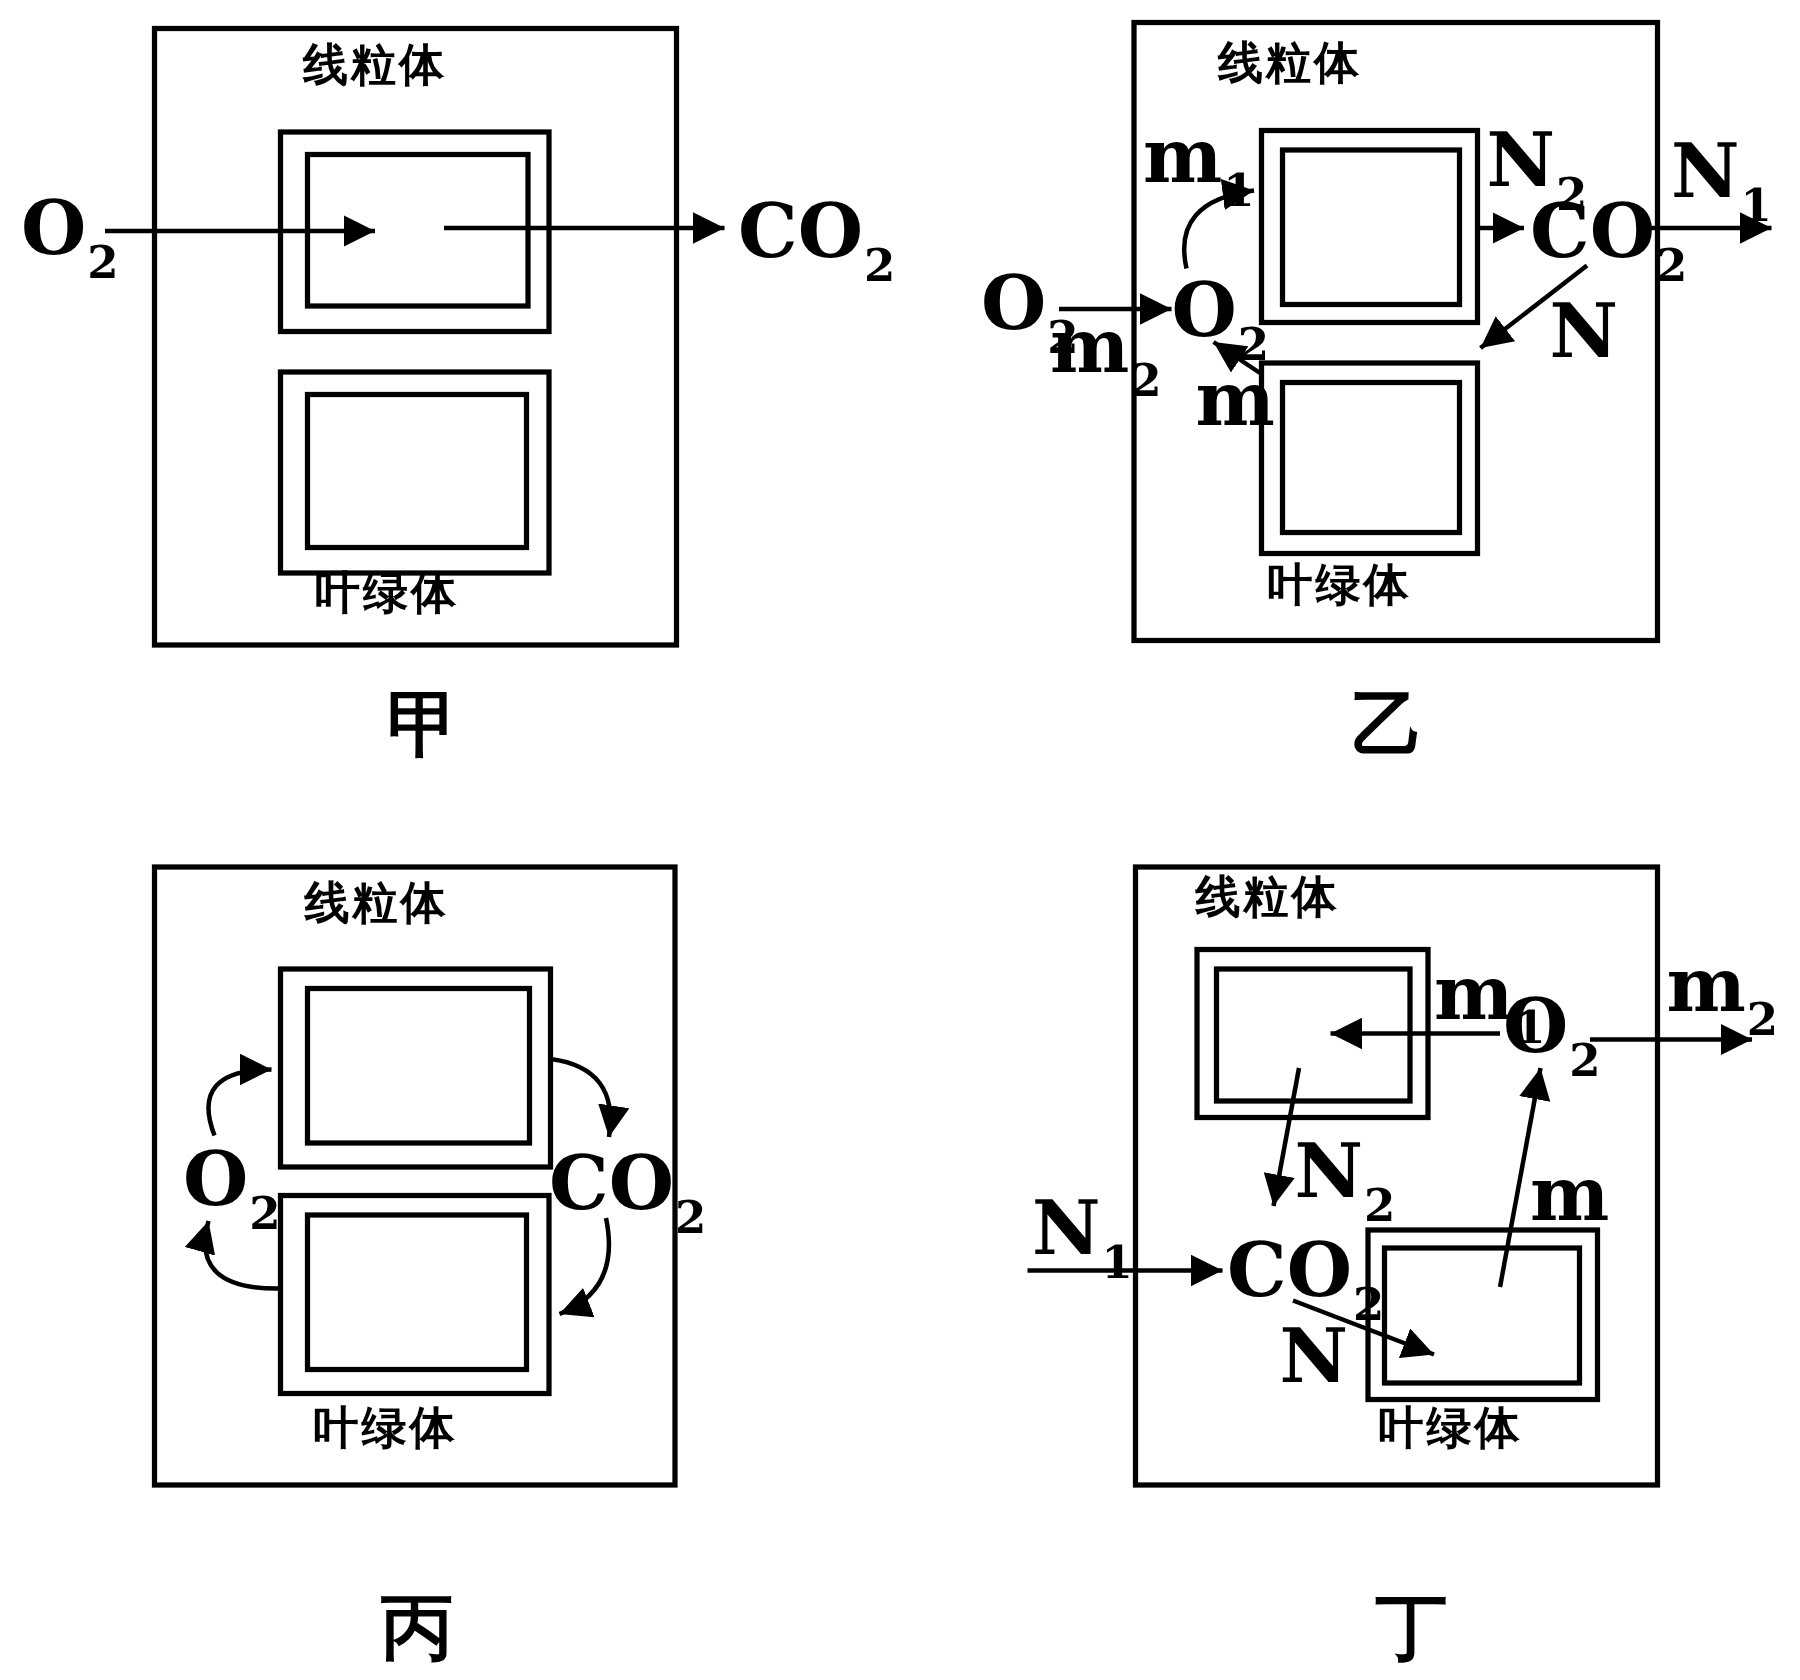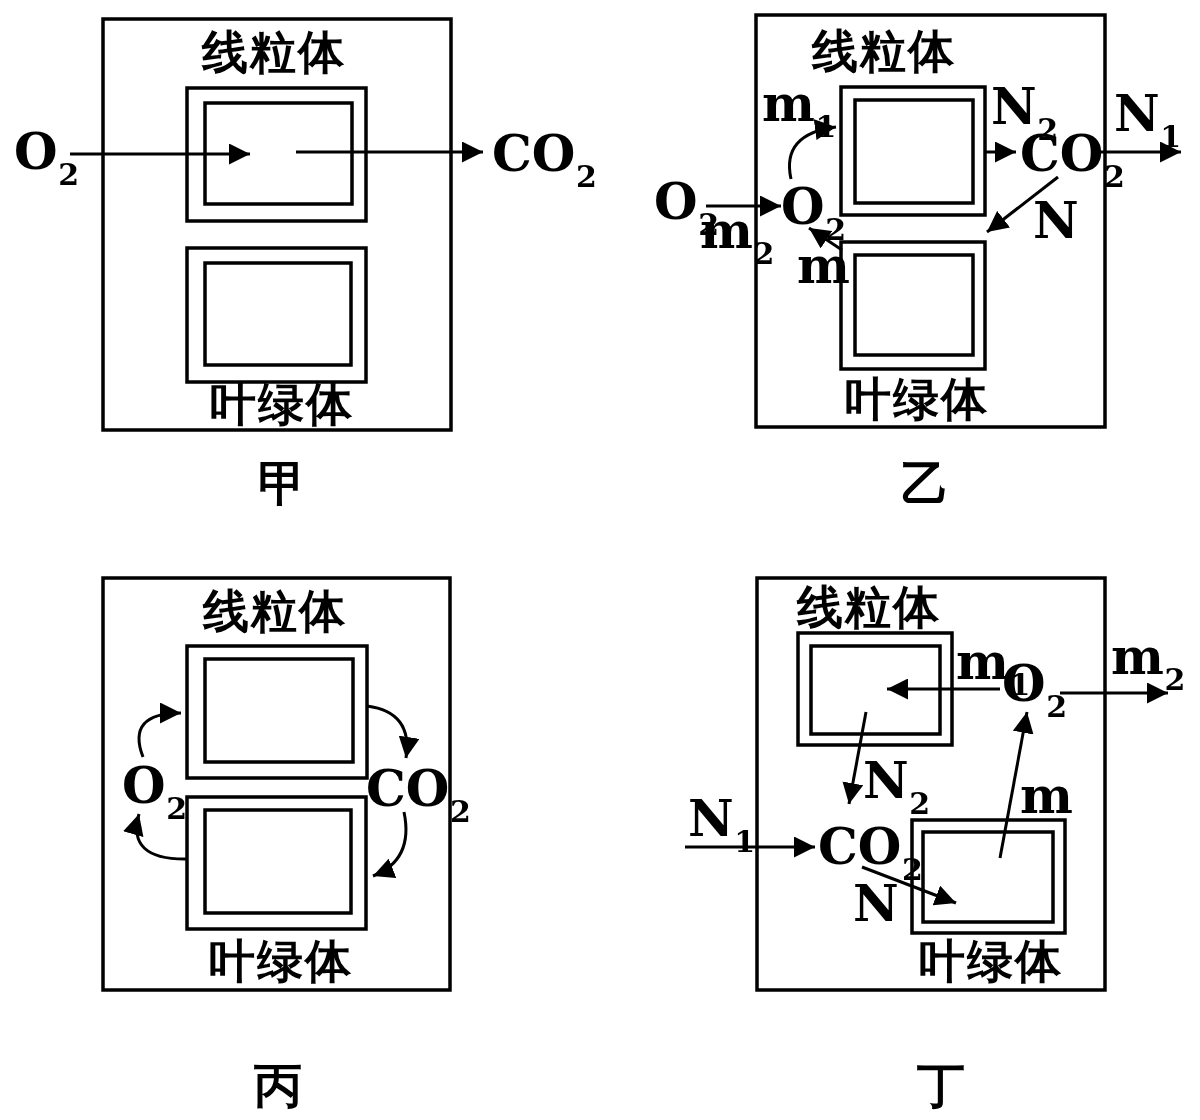--- a/index.html
+++ b/index.html
@@ -10,21 +10,21 @@
   }
   .stage svg{position:absolute;left:0;top:0;}
   .lbl{
     position:absolute;line-height:1;font-weight:bold;font-size:50px;
     white-space:nowrap;letter-spacing:0;
   }
   .lbl sub{
     font-size:0.60em;line-height:1;position:relative;top:0.18em;left:0.02em;
   }
   .cn{
-    position:absolute;line-height:1;font-weight:bold;font-size:46px;
+    position:absolute;line-height:1;font-weight:bold;font-size:30px;
     letter-spacing:2px;white-space:nowrap;
   }
   .cap{
     position:absolute;line-height:1;font-weight:bold;font-size:48px;
     white-space:nowrap;
   }
 </style>
 </head>
 <body>
 

